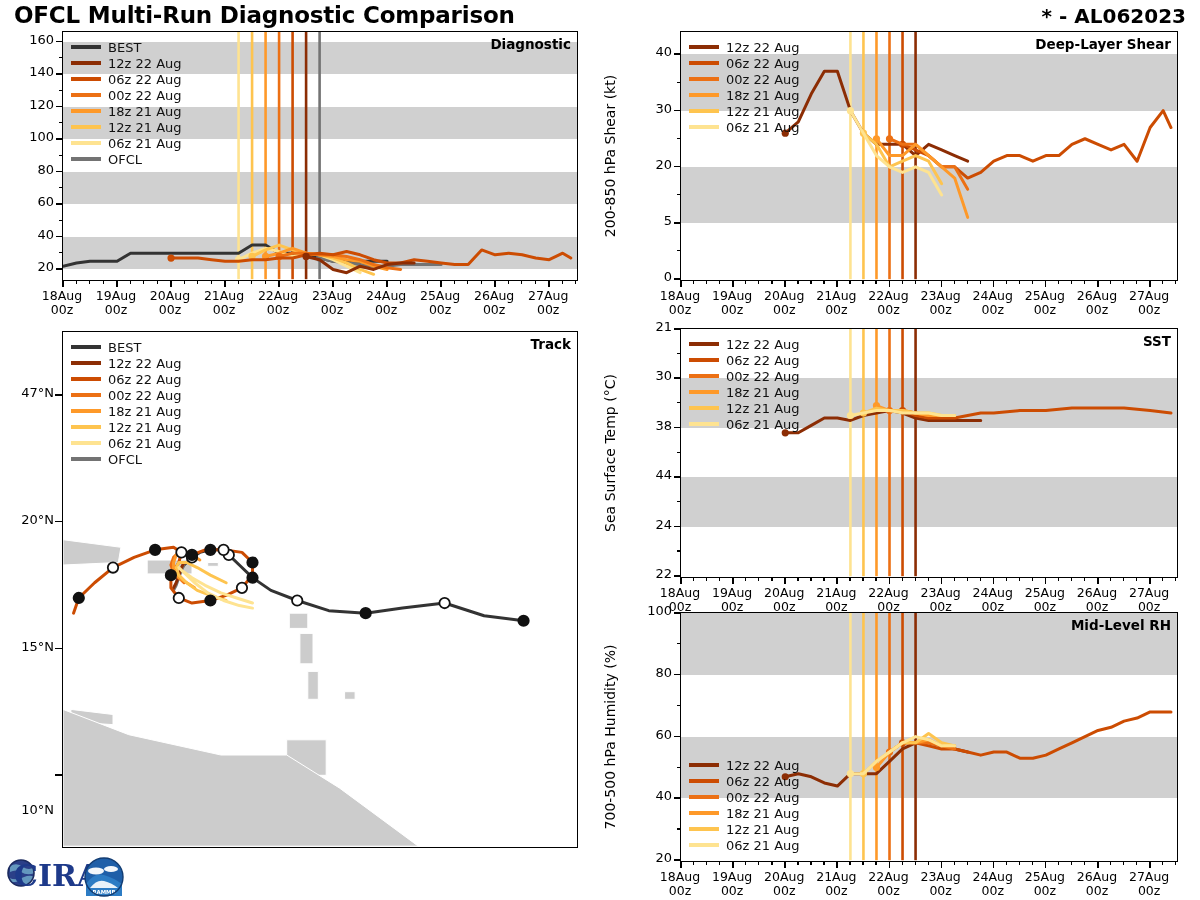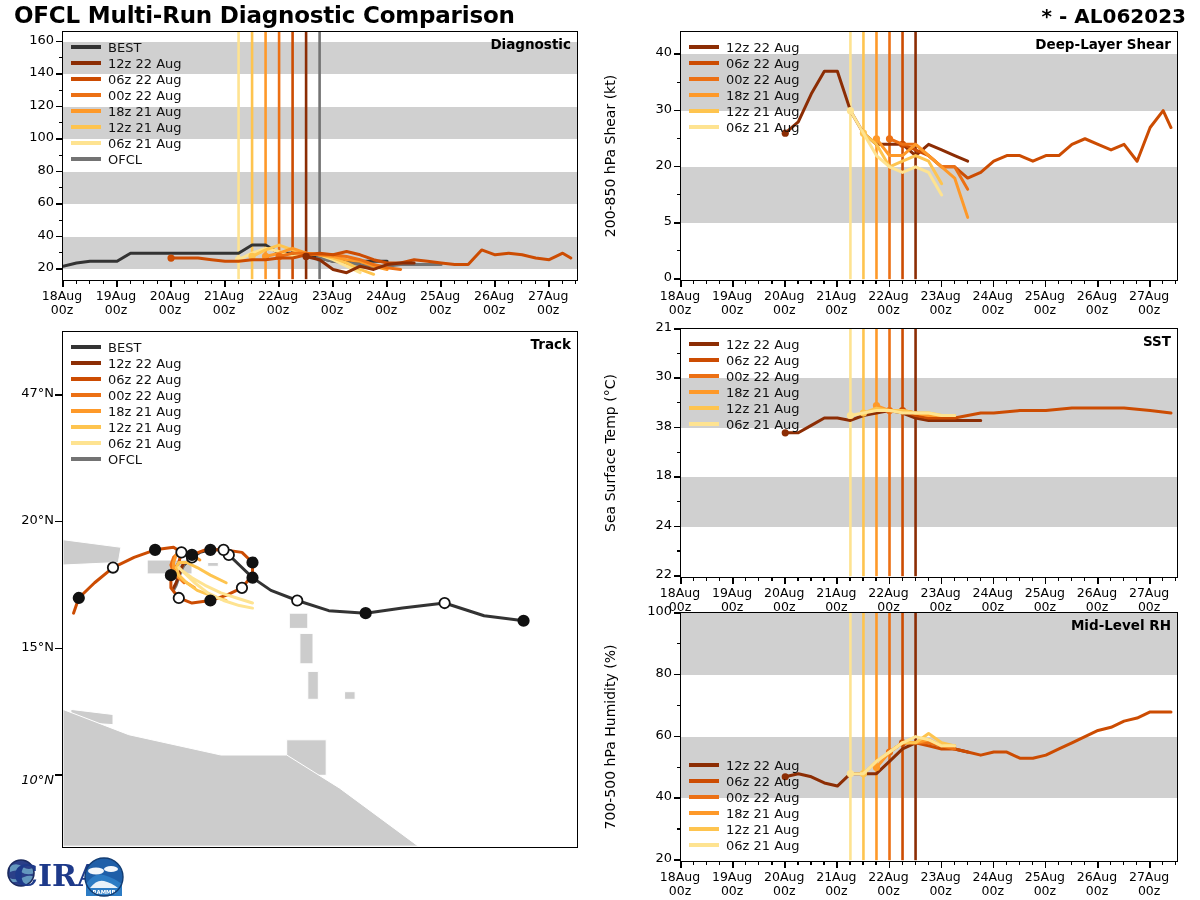--- a/index.html
+++ b/index.html
@@ -491,21 +491,21 @@
 <div class="tick" style="left: 1123.07px; top: 280px; width: 1.3px; height: 4px;"></div>
 <div class="tick" style="left: 1136.11px; top: 280px; width: 1.3px; height: 4px;"></div>
 <div class="tick" style="left: 1162.17px; top: 280px; width: 1.3px; height: 4px;"></div>
 <div class="tick" style="left: 1175.2px; top: 280px; width: 1.3px; height: 4px;"></div>
 <div class="ylab" style="left: 602px; top: 156px; transform: rotate(-90deg) translate(-50%, 0px);">200-850 hPa Shear (kt)</div>
 <div class="tick" style="left: 674px; top: 575.2px; width: 6px; height: 1.5px;"></div>
 <div class="ytick" style="left: 622px; top: 566.2px; width: 50px;">22</div>
 <div class="tick" style="left: 674px; top: 525.76px; width: 6px; height: 1.5px;"></div>
 <div class="ytick" style="left: 622px; top: 516.76px; width: 50px;">24</div>
 <div class="tick" style="left: 674px; top: 476.32px; width: 6px; height: 1.5px;"></div>
-<div class="ytick" style="left: 622px; top: 467.32px; width: 50px;">18</div>
+<div class="ytick" style="left: 622px; top: 467.32px; width: 50px;">44</div>
 <div class="tick" style="left: 674px; top: 426.88px; width: 6px; height: 1.5px;"></div>
 <div class="ytick" style="left: 622px; top: 417.88px; width: 50px;">38</div>
 <div class="tick" style="left: 674px; top: 377.44px; width: 6px; height: 1.5px;"></div>
 <div class="ytick" style="left: 622px; top: 368.44px; width: 50px;">30</div>
 <div class="tick" style="left: 674px; top: 328px; width: 6px; height: 1.5px;"></div>
 <div class="ytick" style="left: 622px; top: 319px; width: 50px;">21</div>
 <div class="tick" style="left: 676.5px; top: 550.48px; width: 3.5px; height: 1.3px;"></div>
 <div class="tick" style="left: 676.5px; top: 501.04px; width: 3.5px; height: 1.3px;"></div>
 <div class="tick" style="left: 676.5px; top: 451.6px; width: 3.5px; height: 1.3px;"></div>
 <div class="tick" style="left: 676.5px; top: 402.16px; width: 3.5px; height: 1.3px;"></div>
@@ -618,19 +618,19 @@
 <div class="tick" style="left: 1057.92px; top: 861px; width: 1.3px; height: 4px;"></div>
 <div class="tick" style="left: 1070.95px; top: 861px; width: 1.3px; height: 4px;"></div>
 <div class="tick" style="left: 1083.98px; top: 861px; width: 1.3px; height: 4px;"></div>
 <div class="tick" style="left: 1110.04px; top: 861px; width: 1.3px; height: 4px;"></div>
 <div class="tick" style="left: 1123.07px; top: 861px; width: 1.3px; height: 4px;"></div>
 <div class="tick" style="left: 1136.11px; top: 861px; width: 1.3px; height: 4px;"></div>
 <div class="tick" style="left: 1162.17px; top: 861px; width: 1.3px; height: 4px;"></div>
 <div class="tick" style="left: 1175.2px; top: 861px; width: 1.3px; height: 4px;"></div>
 <div class="ylab" style="left: 602px; top: 737px; transform: rotate(-90deg) translate(-50%, 0px);">700-500 hPa Humidity (%)</div>
 <div class="tick" style="left: 55px; top: 774.276px; width: 7px; height: 1.5px;"></div>
-<div class="ytick" style="left: 0px; top: 772px; width: 54px; font-style: italic;">10°N</div>
+<div class="ytick" style="left: 0px; top: 802px; width: 54px;">10°N</div>
 <div class="tick" style="left: 55px; top: 647.626px; width: 7px; height: 1.5px;"></div>
 <div class="ytick" style="left: 0px; top: 638.626px; width: 54px;">15°N</div>
 <div class="tick" style="left: 55px; top: 520.975px; width: 7px; height: 1.5px;"></div>
 <div class="ytick" style="left: 0px; top: 511.975px; width: 54px;">20°N</div>
 <div class="tick" style="left: 55px; top: 394.325px; width: 7px; height: 1.5px;"></div>
 <div class="ytick" style="left: 0px; top: 385.325px; width: 54px;">47°N</div>
 
 </body></html>

